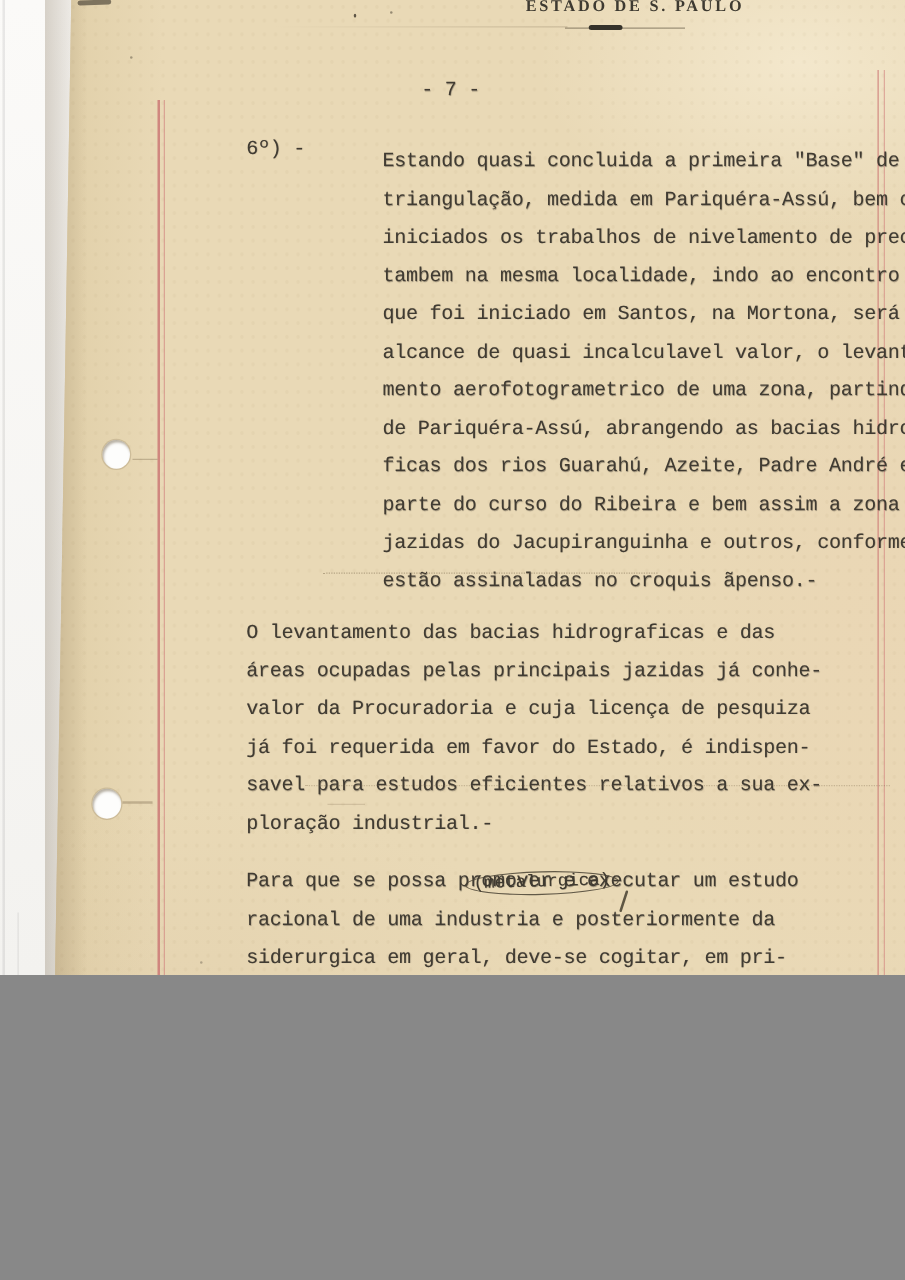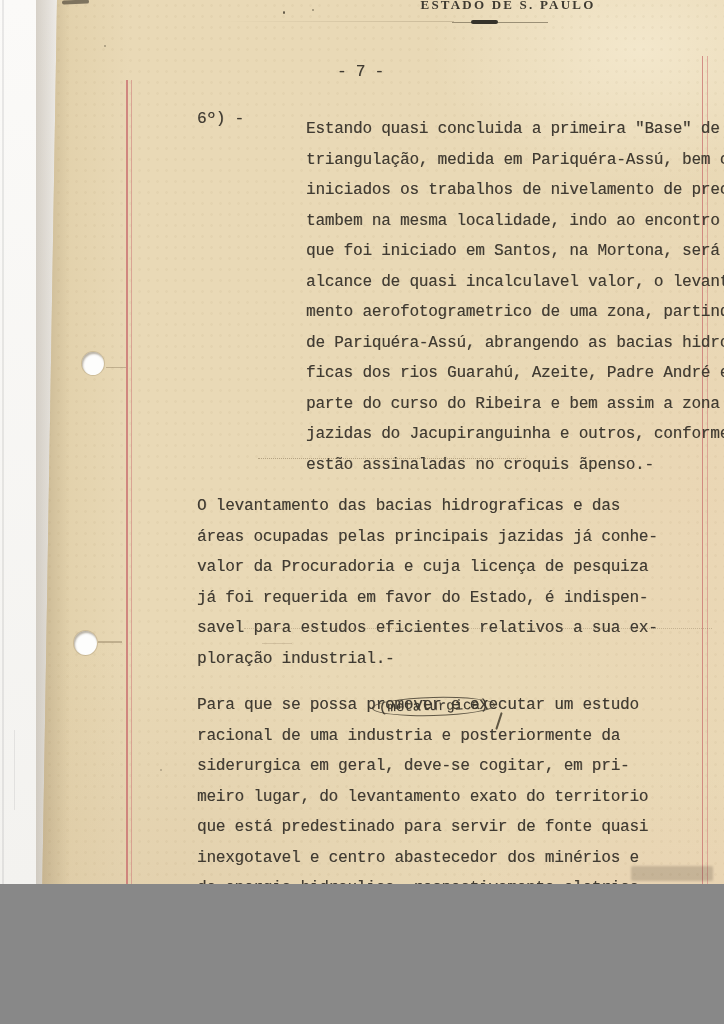--- a/index.html
+++ b/index.html
@@ -1,17 +1,17 @@
 <!DOCTYPE html>
 <html><head>
 <meta charset="utf-8">
 <style>
   html,body{margin:0;padding:0;background:#888;}
   .page{
-    position:relative;width:724px;height:884px;overflow:hidden;
+    position:relative;width:724px;height:780px;overflow:hidden;
     background:linear-gradient(180deg,#fbfaf8,#f3f2ef);
     font-family:"Liberation Mono","DejaVu Sans Mono",monospace;
   }
   
   .scan-streak{position:absolute;background:rgba(120,120,118,.14);}
   
   .paper{
     position:absolute;inset:0;
     clip-path:polygon(57px 0,724px 0,724px 1024px,40px 1024px);
     background:

